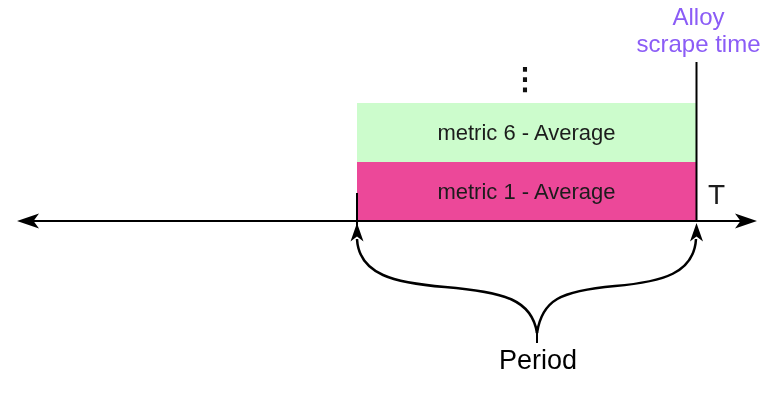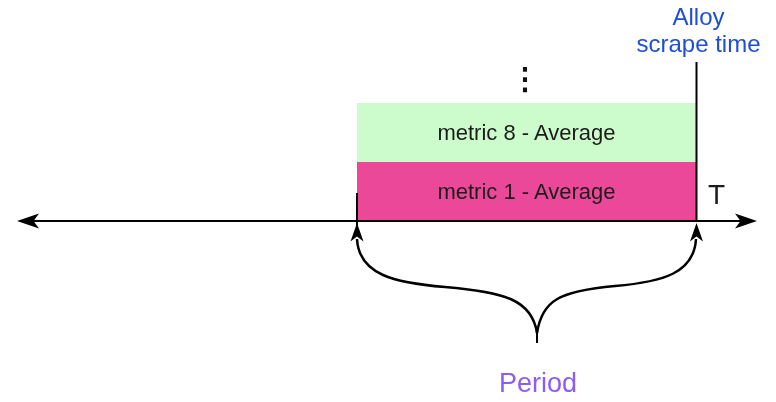--- a/index.html
+++ b/index.html
@@ -38,59 +38,58 @@
   .bar-metric1 { top: 162px; }
   .scrape-label {
     position: absolute;
     left: 620px;
     top: 3px;
     width: 157px;
     text-align: center;
     font-size: 24px;
     line-height: 27px;
     white-space: pre-line;
-    color: #1d4ed8;
+    color: #8b5cf6;
   }
   .t-label {
     position: absolute;
     left: 708px;
     top: 179px;
     font-size: 28px;
     color: #1c1c1c;
   }
   .period-label {
     position: absolute;
     left: 458px;
     top: 345px;
     width: 160px;
     text-align: center;
     font-size: 27px;
-    color: #8b5cf6;
-    margin-top: 23px;
+    color: #000000;
   }
   .v-ellipsis {
     position: absolute;
     left: 510px;
     top: 62px;
     width: 30px;
     height: 36px;
     text-align: center;
     font-size: 30px;
     line-height: 34px;
     font-weight: bold;
     color: #111111;
   }
 </style>
 </head>
 <body>
 
 <div class="canvas">
 
   <div class="bar bar-metric2" style="background: rgb(204, 252, 204);">
-    <span>metric 8 - Average</span>
+    <span>metric 6 - Average</span>
   </div>
   <div class="bar bar-metric1" style="background: #ec4899;">
     <span>metric 1 - Average</span>
   </div>
 
   <div class="v-ellipsis">⋮</div>
 
   <svg class="overlay-svg" viewBox="0 0 776 402">
 
     <line x1="22" y1="221" x2="752" y2="221" stroke="#000000" stroke-width="2"></line>

